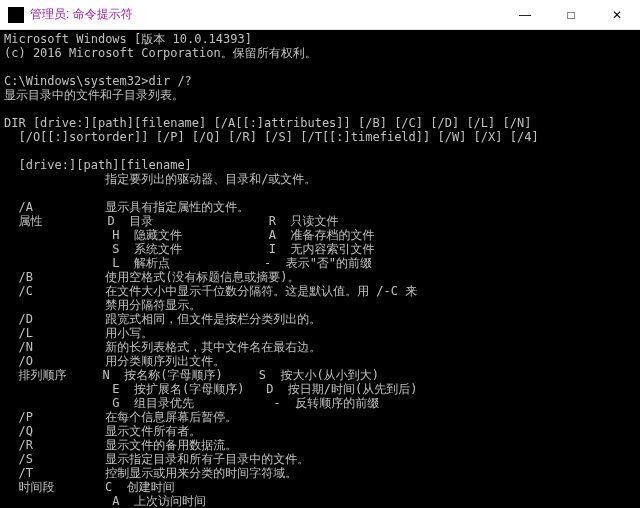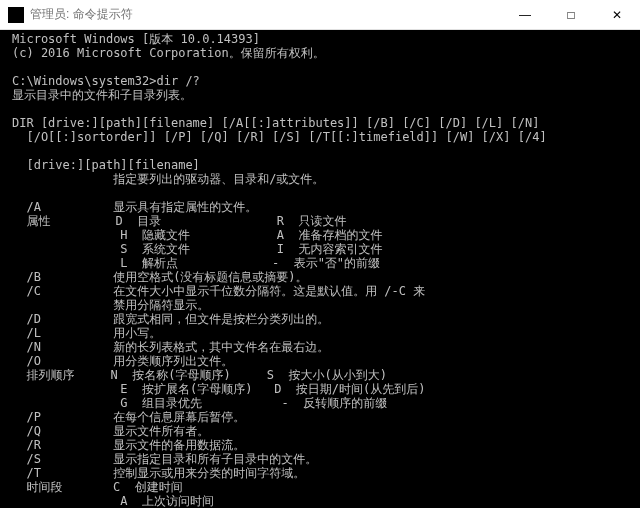--- a/index.html
+++ b/index.html
@@ -1,24 +1,24 @@
 <!DOCTYPE html>
 <html><head>
 <meta charset="utf-8">
 <style>
   * { margin: 0; padding: 0; box-sizing: border-box; }
   html, body { width: 640px; height: 508px; overflow: hidden; font-family: "Consolas","SimSun",monospace; }
   .window { width: 640px; height: 508px; background: #fff; display: flex; flex-direction: column; }
   .titlebar { height: 30px; background: #fff; display: flex; align-items: center; border-bottom: 1px solid #e0e0e0; }
   .titlebar .icon { width: 16px; height: 16px; margin: 0 6px 0 8px; background:#000; display:inline-block;}
-  .titlebar .title { font-size: 12px; color:#737373; flex:0 0 auto; font-family:"Microsoft YaHei","SimSun",sans-serif;}
+  .titlebar .title { font-size: 12px; color:#a21caf; flex:0 0 auto; font-family:"Microsoft YaHei","SimSun",sans-serif;}
   .titlebar .spacer { flex:1; }
   .winbtn { width:46px; height:30px; display:flex; align-items:center; justify-content:center; font-size:12px; color:#000; font-family:Arial,sans-serif;}
   .winbtn.close { width:46px; }
-  .terminal { flex:1; background:#000; color:#c0c0c0; font-size:12px; line-height:14px; padding:2px 12px; white-space:pre; overflow:hidden; position:relative;}
+  .terminal { flex:1; background:#000; color:#c0c0c0; font-size:12px; line-height:14px; padding:2px 4px; white-space:pre; overflow:hidden; position:relative;}
   .terminal .line { white-space: pre; }
   @keyframes blink { 50% { opacity:0; } }
 </style>
 </head>
 <body>
 
 <div class="window">
   <div class="titlebar">
     <span class="icon"></span>
     <span class="title">管理员: 命令提示符</span>

